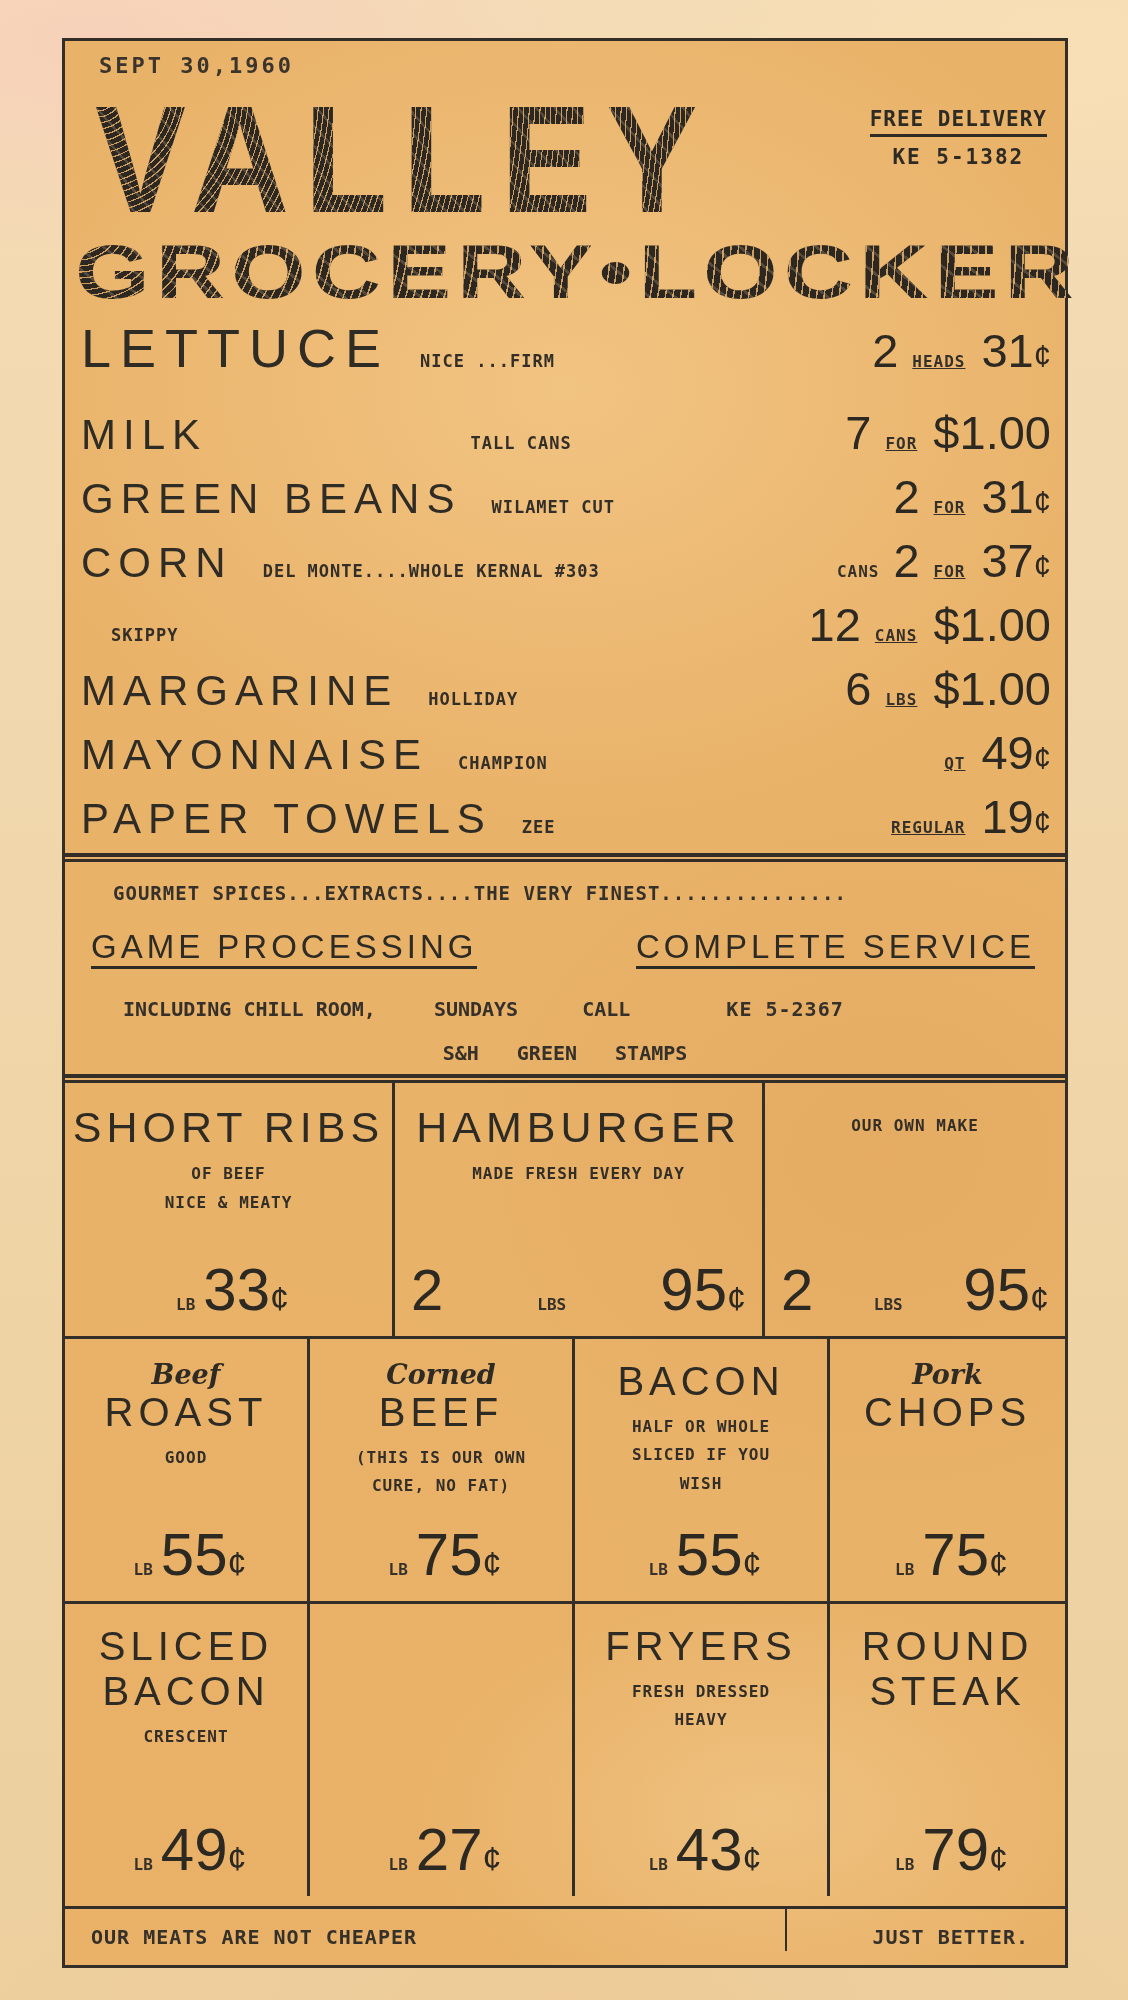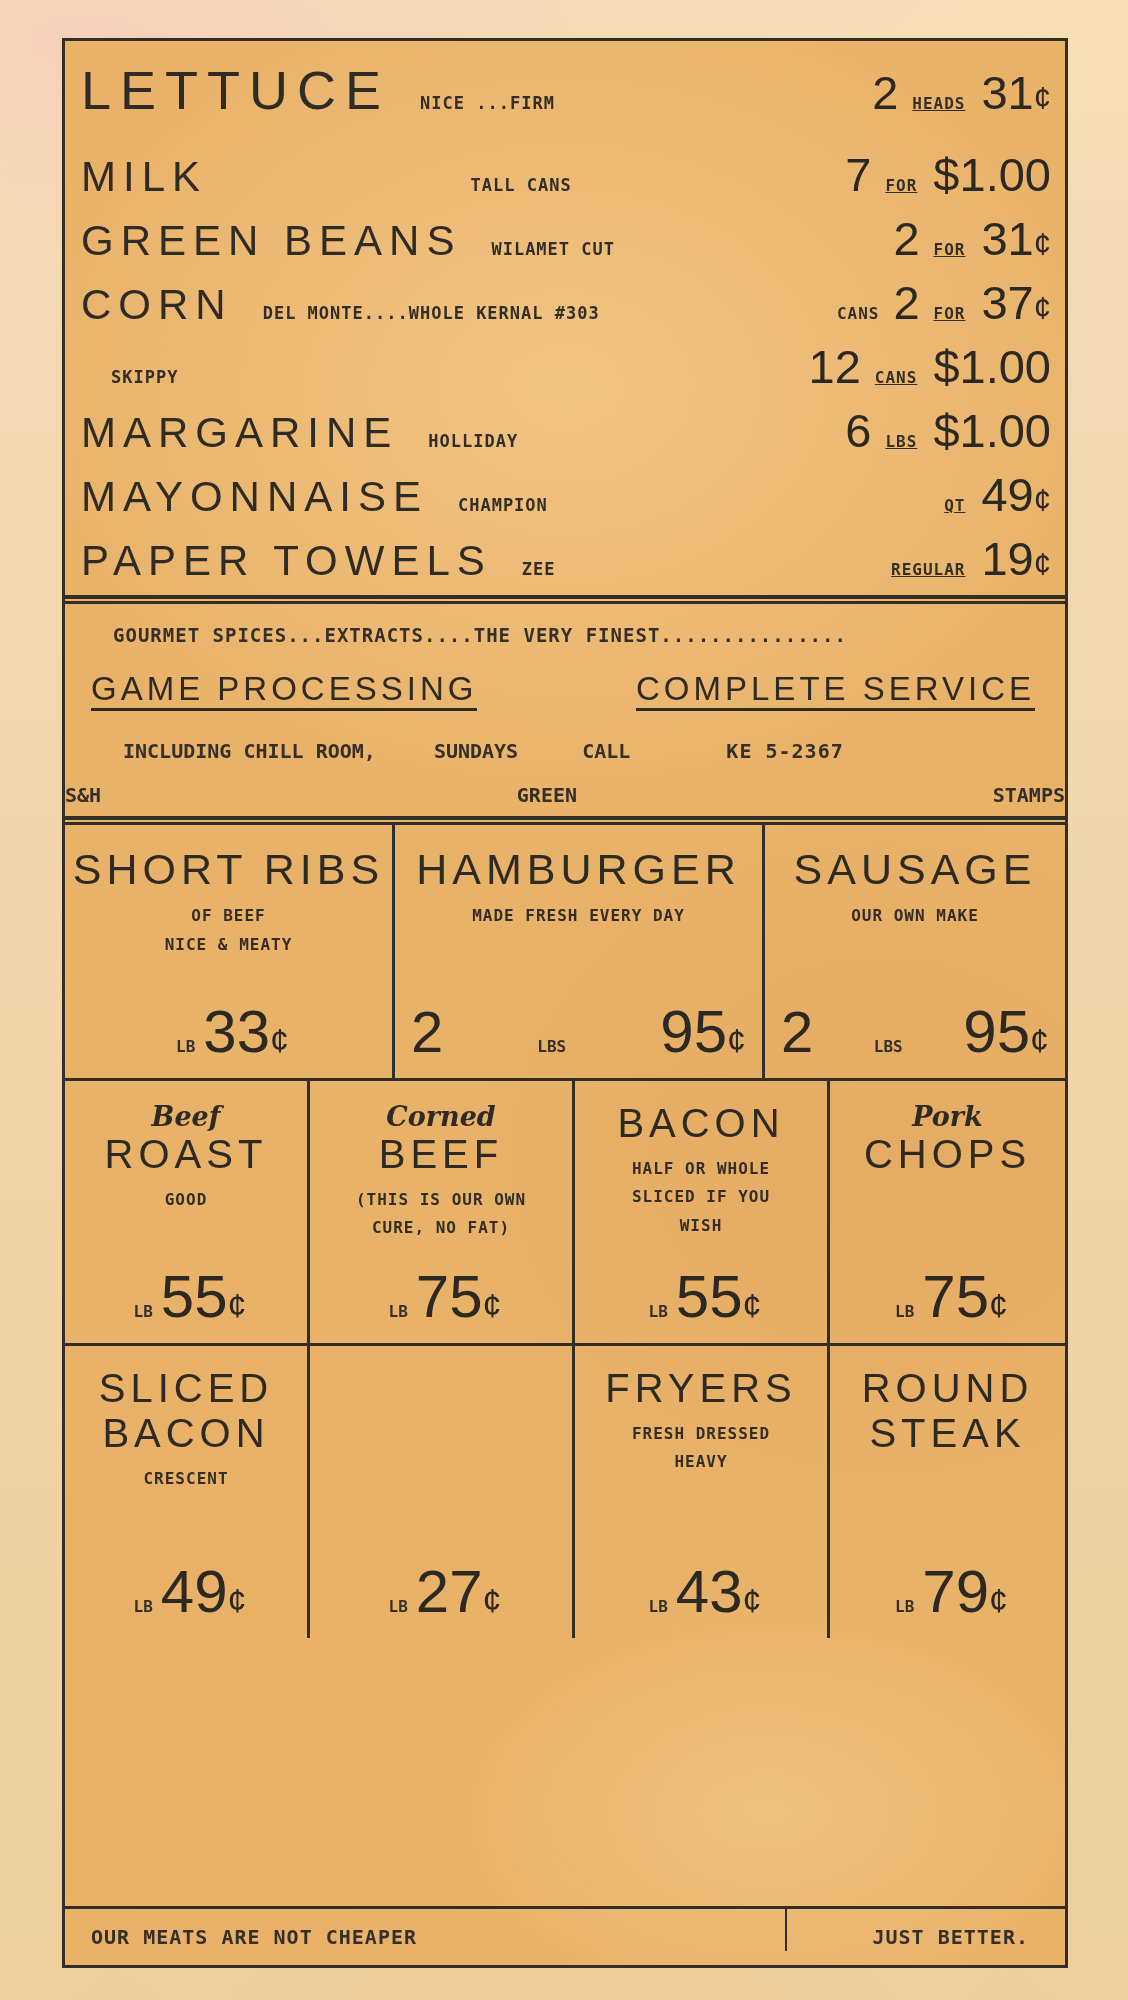--- a/index.html
+++ b/index.html
@@ -80,21 +80,21 @@
   .gourmet{ margin:20px 0 0 48px; font-size:19px; letter-spacing:1px; }
   .svc-heads{ display:flex; justify-content:space-between; margin:24px 30px 0 26px; }
   .svc-head{
     font-size:33px; letter-spacing:4px; color:#2e2a24;
     border-bottom:3px solid #2e2a24; white-space:nowrap;
   }
   .svc-line3{ display:flex; align-items:flex-start; margin:28px 0 0 58px; font-size:20px; }
   .svc-sundays{ margin-left:58px; }
   .svc-call{ margin-left:64px; }
   .svc-phone2{ margin-left:96px; letter-spacing:1px; }
-  .svc-line4{ display:flex; justify-content:space-between; gap:38px; margin-top:20px; font-size:20px; }
+  .svc-line4{ display:flex; justify-content:center; gap:38px; margin-top:20px; font-size:20px; }
 
   
   .m-row{ display:flex; flex:0 0 auto; }
   .m-row + .m-row{ border-top:3px solid #332e27; }
   .m-card{
     display:flex; flex-direction:column; align-items:center; text-align:center;
     padding-top:20px; border-right:3px solid #332e27;
   }
   .m-card:last-child{ border-right:none; }
   .m-row1 .m-card{ min-height:253px; }
@@ -120,20 +120,29 @@
   }
   .footer::before{
     content:""; position:absolute; left:72%; top:0; bottom:14px; width:2px; background:#332e27;
   }
 </style>
 </head>
 <body>
 
 <div class="flyer">
 
+  <div class="header-sec">
+    <div class="date-line mono">SEPT 30,1960</div>
+    <div class="valley deco-fill">VALLEY</div>
+    <div class="delivery-box">
+      <div class="free-delivery mono">FREE DELIVERY</div>
+      <div class="phone mono">KE 5-1382</div>
+    </div>
+    <div><span class="grocery-locker deco-fill">GROCERY•LOCKER</span></div>
+  </div>
 
   <div class="items-sec">
 
     <div class="g-row big">
       <span class="g-name stamp">LETTUCE</span>
       <span class="g-desc mono">NICE ...FIRM</span>
       <span class="g-right">
         <span class="g-qty stamp">2</span>
         <span class="g-unit mono">HEADS</span>
         <span class="g-price stamp"><span>31</span><span class="g-cent">¢</span></span>
@@ -250,21 +259,20 @@
     <div class="m-card" style="flex:0 0 37%">
       <div class="m-name stamp">HAMBURGER</div>
       <div class="m-sub mono first">MADE FRESH EVERY DAY</div>
       <div class="m-price-row spread">
         <span class="m-qty stamp">2</span>
         <span class="m-lb mono">LBS</span>
         <span class="m-big stamp"><span>95</span><span class="m-cent">¢</span></span>
       </div>
     </div>
     <div class="m-card" style="flex:0 0 30%">
-      <div class="m-name stamp">SAUSAGE</div>
       <div class="m-sub mono first">OUR OWN MAKE</div>
       <div class="m-price-row spread">
         <span class="m-qty stamp">2</span>
         <span class="m-lb mono">LBS</span>
         <span class="m-big stamp"><span>95</span><span class="m-cent">¢</span></span>
       </div>
     </div>
   </div>
 
   <div class="m-row m-row2">

